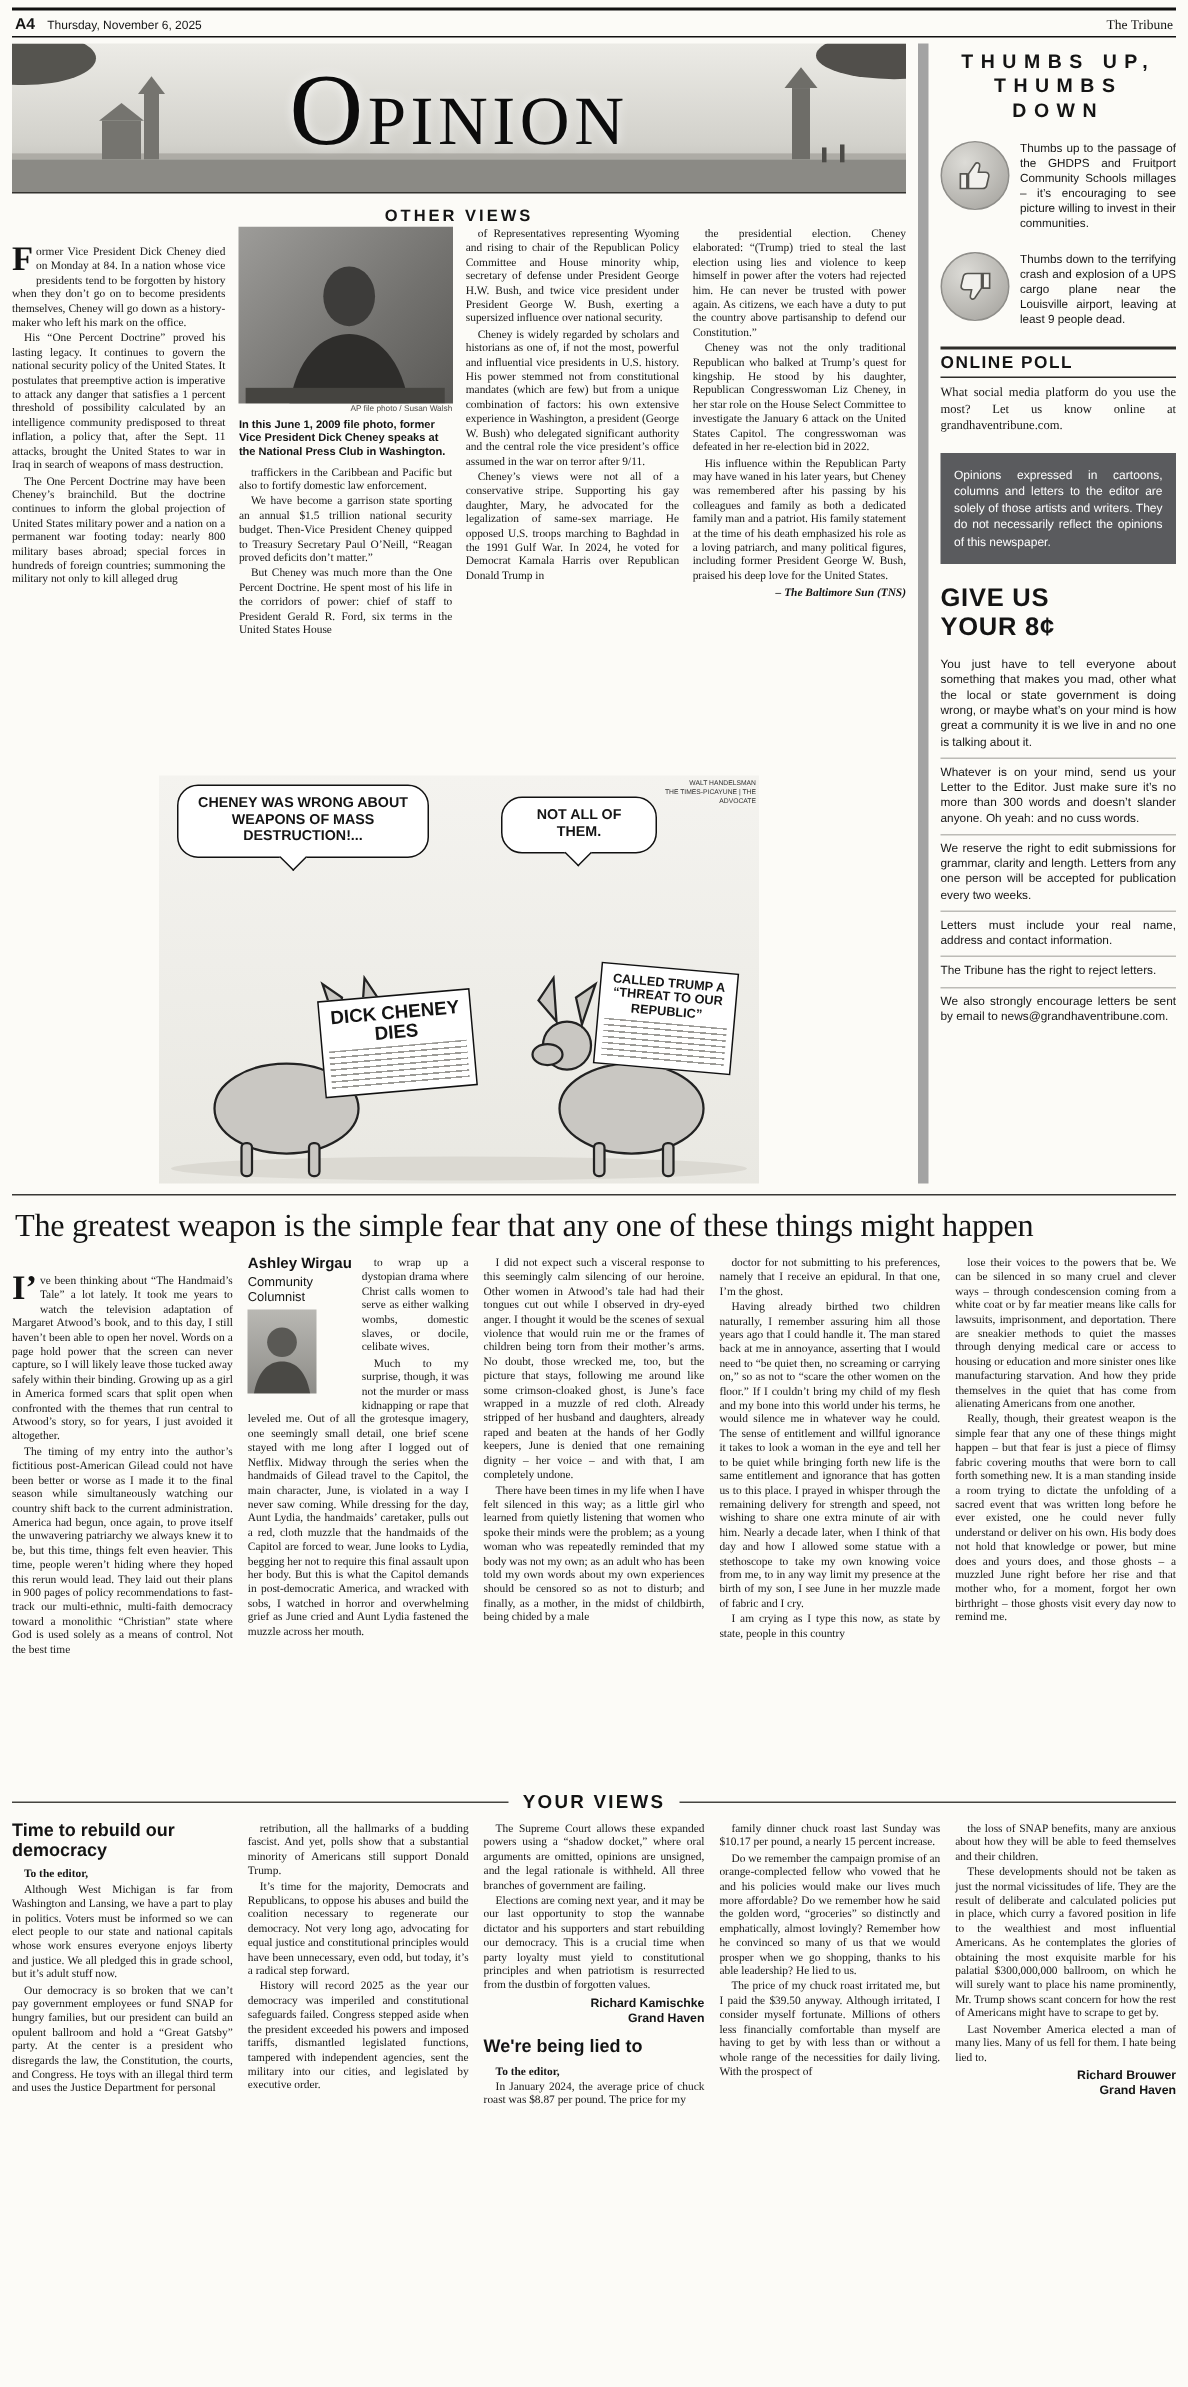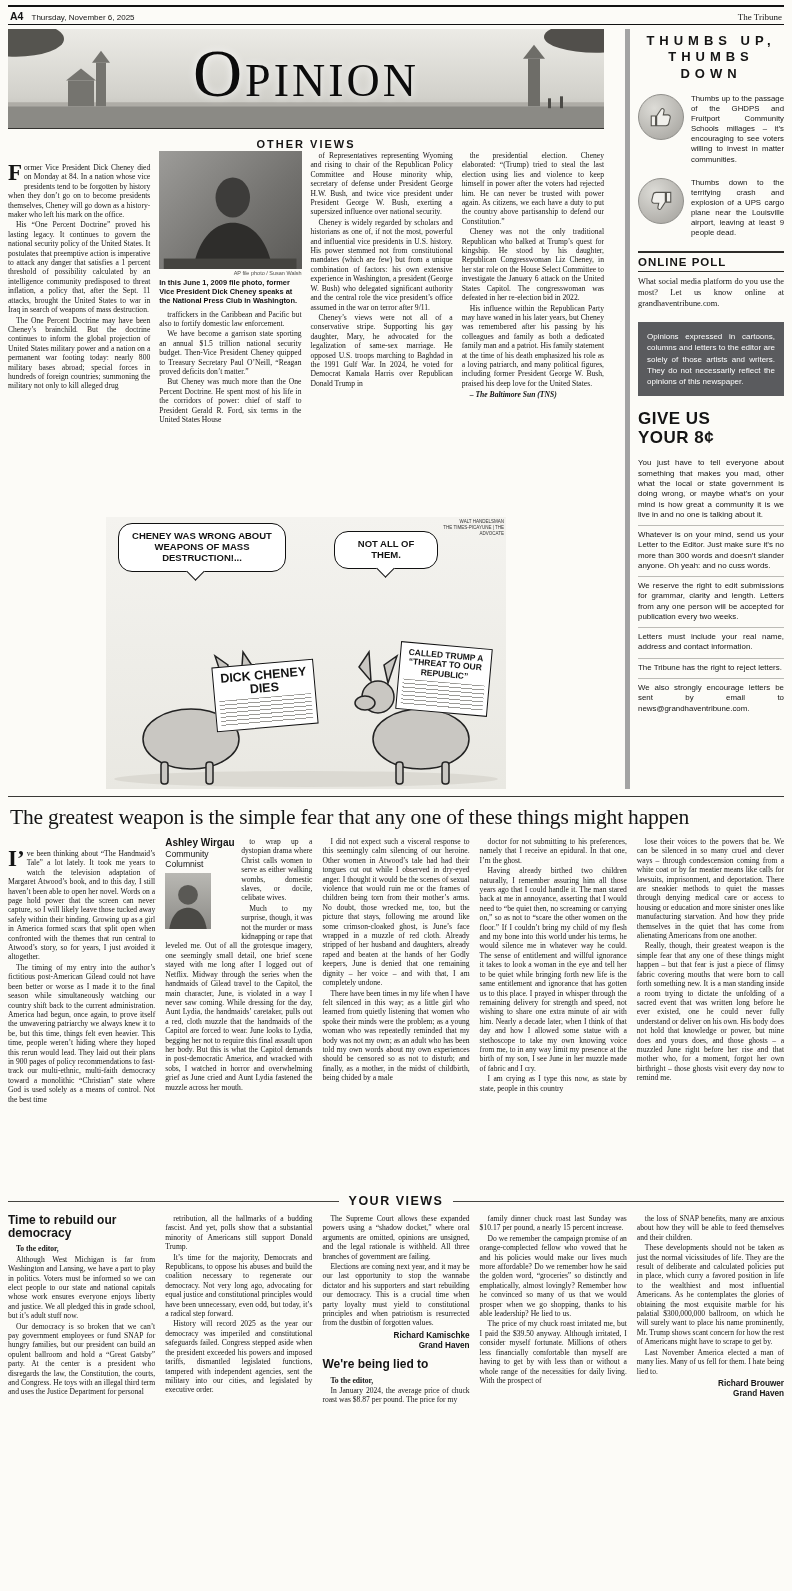--- a/index.html
+++ b/index.html
@@ -10,21 +10,21 @@
   
   .page-header { display:flex; justify-content:space-between; align-items:baseline;
                  border-top:2px solid #111; border-bottom:1px solid #111; padding:3px 2px 2px;
                  font-family:"Liberation Sans", sans-serif; font-size:8px; }
   .pagenum { font-weight:bold; font-size:10.5px; margin-right:6px; }
   .ph-right { font-family:"Liberation Serif", serif; font-size:9px; }
 
   
   .top-row { display:flex; margin-top:4px; }
   .main-col { width:596px; flex:none; }
-  .sidebar { flex:1; margin-left:21px; padding-left:8px; border-left:5px solid #a3a3a3; overflow:hidden; }
+  .sidebar { flex:1; margin-left:8px; padding-left:8px; border-left:7px solid #a3a3a3; overflow:hidden; }
 
   
   .masthead { position:relative; height:100px; overflow:hidden;
               background:linear-gradient(#ecebe6, #d2d1cb 68%, #b7b6b0); border-bottom:1px solid #33322f; }
   .mh-art { position:absolute; inset:0; width:100%; height:100%; }
   .masthead-title { position:absolute; top:10px; left:0; width:100%; text-align:center;
                     font-family:"Liberation Serif", serif; text-transform:uppercase; font-size:46px;
                     letter-spacing:3px; color:#0c0c0c; text-shadow:0 0 8px rgba(255,255,255,.85); line-height:1; }
   .masthead-title::first-letter { font-size:68px; }
 
@@ -40,21 +40,21 @@
   .dropcap > p:first-child { text-indent:0;margin-top:12px; }
   .dropcap > p:first-child::first-letter { float:left; font-size:23px; line-height:18px;
             padding:1px 2px 0 0; font-weight:bold; }
   .photo { position:relative; height:118px; overflow:hidden;
            background:linear-gradient(135deg,#9d9c99,#73726f 60%,#5a5956); }
   .photo svg { position:absolute; bottom:0; left:0; width:100%; height:90%; }
   .credit { font-family:"Liberation Sans", sans-serif; font-size:5.5px; color:#4c4b48;
             text-align:right; margin:1px 0 1px; }
   .caption { font-family:"Liberation Sans", sans-serif; font-weight:bold; font-size:7.4px;
              line-height:1.25; text-align:left; margin-bottom:4px; }
-  .attribution { text-align:left; font-weight:bold; font-style:italic; margin-top:2px; }
+  .attribution { text-align:right; font-weight:bold; font-style:italic; margin-top:2px; }
 
   
   .cartoon { position:relative; width:400px; height:272px; margin:10px auto 0;
              background:linear-gradient(#f4f3ef, #e9e8e2); }
   .cartoon-art { position:absolute; bottom:0; left:0; }
   .bubble { position:absolute; background:#fff; border:1.6px solid #111; border-radius:14px;
             font-family:"Liberation Sans", sans-serif; font-weight:bold; font-size:9.5px;
             line-height:1.15; text-align:center; padding:7px 8px; }
   .bubble::after { content:""; position:absolute; bottom:-7px; width:12px; height:12px; background:#fff;
             border-right:1.6px solid #111; border-bottom:1.6px solid #111; transform:rotate(45deg); }
@@ -236,21 +236,21 @@
         <div>THUMBS</div>
         <div>DOWN</div>
       </div>
 
       <div class="thumb-item">
         <div class="thumb-circle">
           <svg width="26" height="26" viewBox="0 0 24 24">
             <path d="M3 11 h4 v9 H3 z M8 20 h8.5 c1.5 0 2.6-1 2.8-2.3 l1.2-5.2 c.3-1.5-.8-2.5-2.2-2.5 h-4.2 l.8-3.9 c.3-1.6-1.8-2.6-2.8-1.2 L8 11 z" fill="#f1f0ec" stroke="#55544f" stroke-width="1"></path>
           </svg>
         </div>
-        <p class="thumb-text">Thumbs up to the passage of the GHDPS and Fruitport Community Schools millages – it’s encouraging to see voters willing to invest in matter communities.</p>
+        <p class="thumb-text">Thumbs up to the passage of the GHDPS and Fruitport Community Schools millages – it’s encouraging to see picture willing to invest in their communities.</p>
       </div>
 
       <div class="thumb-item">
         <div class="thumb-circle">
           <svg width="26" height="26" viewBox="0 0 24 24" style="transform:rotate(180deg)">
             <path d="M3 11 h4 v9 H3 z M8 20 h8.5 c1.5 0 2.6-1 2.8-2.3 l1.2-5.2 c.3-1.5-.8-2.5-2.2-2.5 h-4.2 l.8-3.9 c.3-1.6-1.8-2.6-2.8-1.2 L8 11 z" fill="#f1f0ec" stroke="#55544f" stroke-width="1"></path>
           </svg>
         </div>
         <p class="thumb-text">Thumbs down to the terrifying crash and explosion of a UPS cargo plane near the Louisville airport, leaving at least 9 people dead.</p>
       </div>

